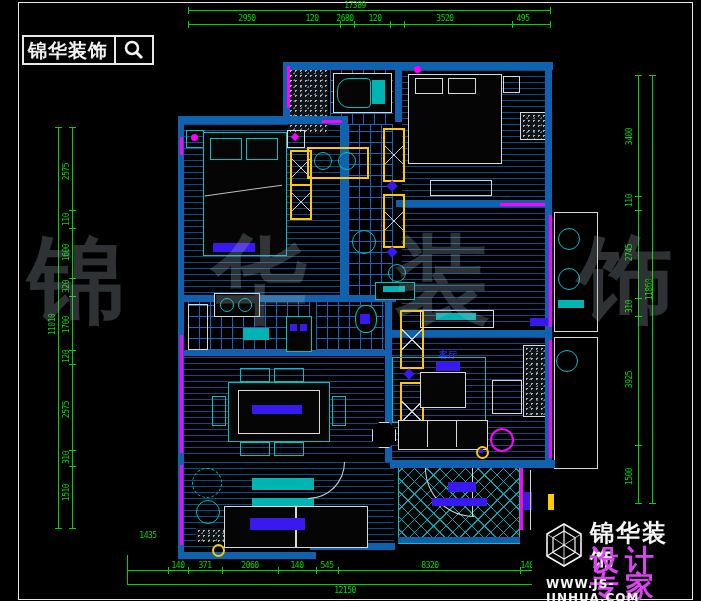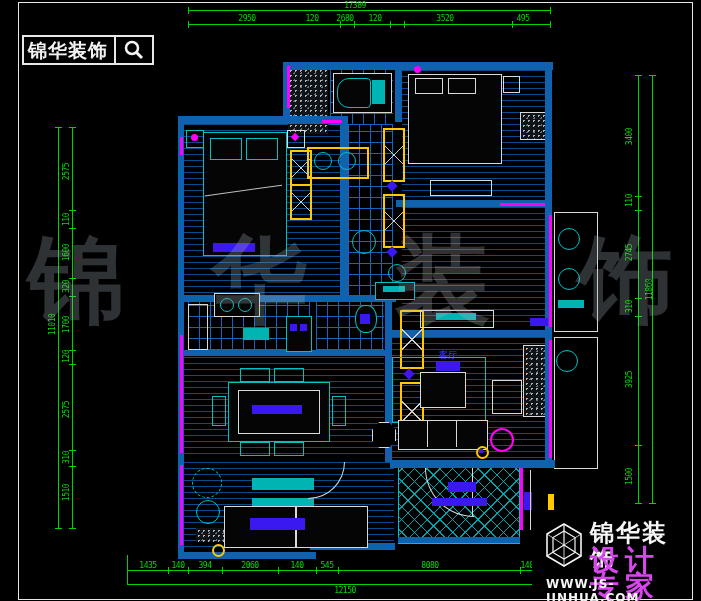--- a/index.html
+++ b/index.html
@@ -98,27 +98,27 @@
   <div class="abs tickv" style="left:127px;top:567px;"></div>
   <div class="abs tickv" style="left:168px;top:567px;"></div>
   <div class="abs tickv" style="left:188px;top:567px;"></div>
   <div class="abs tickv" style="left:222px;top:567px;"></div>
   <div class="abs tickv" style="left:278px;top:567px;"></div>
   <div class="abs tickv" style="left:316px;top:567px;"></div>
   <div class="abs tickv" style="left:338px;top:567px;"></div>
   <div class="abs tickv" style="left:520px;top:567px;"></div>
   <div class="abs tickv" style="left:534px;top:567px;"></div>
   <div class="abs tickv" style="left:585px;top:567px;"></div>
-  <div class="abs dimlab" style="left:130px;top:561px;width:36px;">1435</div>
+  <div class="abs dimlab" style="left:130px;top:531px;width:36px;">1435</div>
   <div class="abs dimlab" style="left:165px;top:561px;width:26px;">140</div>
-  <div class="abs dimlab" style="left:192px;top:561px;width:26px;">394</div>
+  <div class="abs dimlab" style="left:192px;top:561px;width:26px;">371</div>
   <div class="abs dimlab" style="left:232px;top:561px;width:36px;">2060</div>
   <div class="abs dimlab" style="left:284px;top:561px;width:26px;">140</div>
   <div class="abs dimlab" style="left:314px;top:561px;width:26px;">545</div>
-  <div class="abs dimlab" style="left:412px;top:561px;width:36px;">8080</div>
+  <div class="abs dimlab" style="left:412px;top:561px;width:36px;">8320</div>
   <div class="abs dimlab" style="left:514px;top:561px;width:26px;">140</div>
   <div class="abs dimlab" style="left:537px;top:561px;width:30px;">1445</div>
   <div class="abs dimlab" style="left:320px;top:586px;width:50px;">12150</div>
 
   <div class="abs dimv" style="left:58px;top:127px;height:401px;"></div>
   <div class="abs dimv" style="left:72px;top:127px;height:401px;"></div>
   <div class="abs tickh" style="left:55px;top:127px;"></div>
   <div class="abs tickh" style="left:55px;top:528px;"></div>
   <div class="abs tickh" style="left:69px;top:127px;"></div>
   <div class="abs tickh" style="left:69px;top:210px;"></div>

